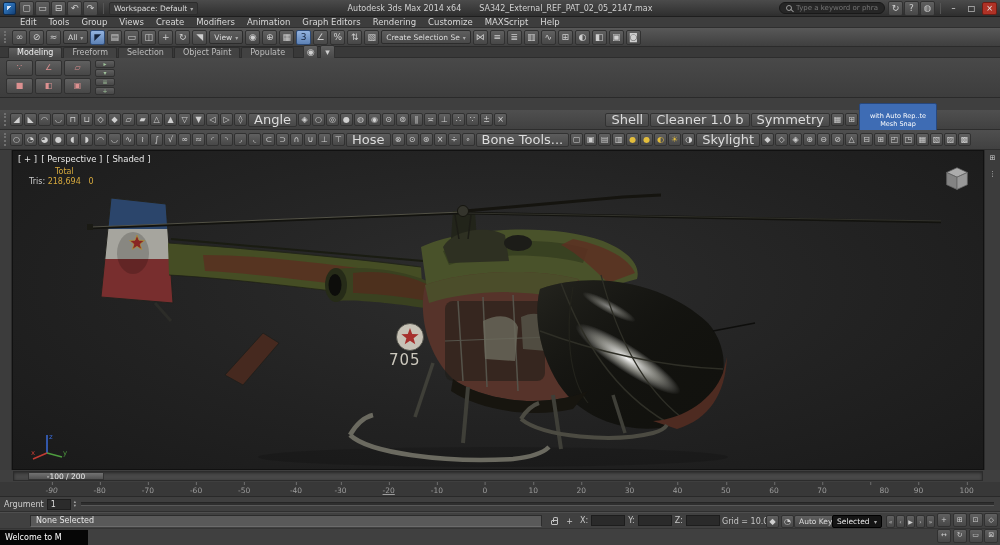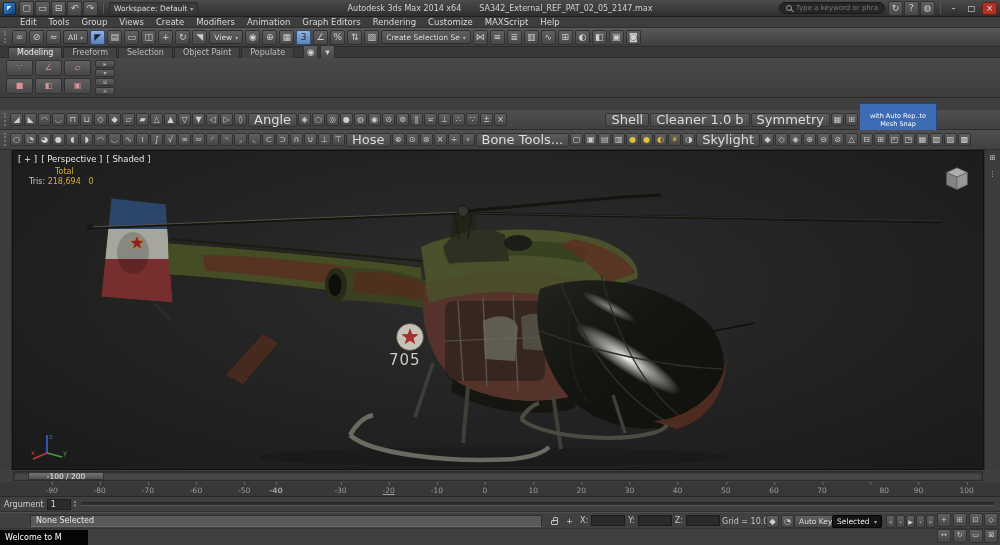--- a/index.html
+++ b/index.html
@@ -509,21 +509,21 @@
       <div class="slider-handle">-100 / 200</div>
     </div>
   </div>
 
   <div class="ruler">
       <div class="rtick" style="left: 51.56px; font-style: italic;">-90</div>
       <div class="rtick" style="left: 99.72px;">-80</div>
       <div class="rtick" style="left: 147.88px;">-70</div>
       <div class="rtick" style="left: 196.04px;">-60</div>
       <div class="rtick" style="left: 244.2px;">-50</div>
-      <div class="rtick" style="left: 276px; font-weight: bold;">-40</div>
+      <div class="rtick" style="left: 296px;">-40</div>
       <div class="rtick" style="left: 340.52px;">-30</div>
       <div class="rtick" style="left: 388.68px; text-decoration: underline;">-20</div>
       <div class="rtick" style="left: 436.84px;">-10</div>
       <div class="rtick" style="left: 485px;">0</div>
       <div class="rtick" style="left: 533.16px;">10</div>
       <div class="rtick" style="left: 581.32px;">20</div>
       <div class="rtick" style="left: 629.48px;">30</div>
       <div class="rtick" style="left: 677.64px;">40</div>
       <div class="rtick" style="left: 725.8px;">50</div>
       <div class="rtick" style="left: 773.96px;">60</div>

